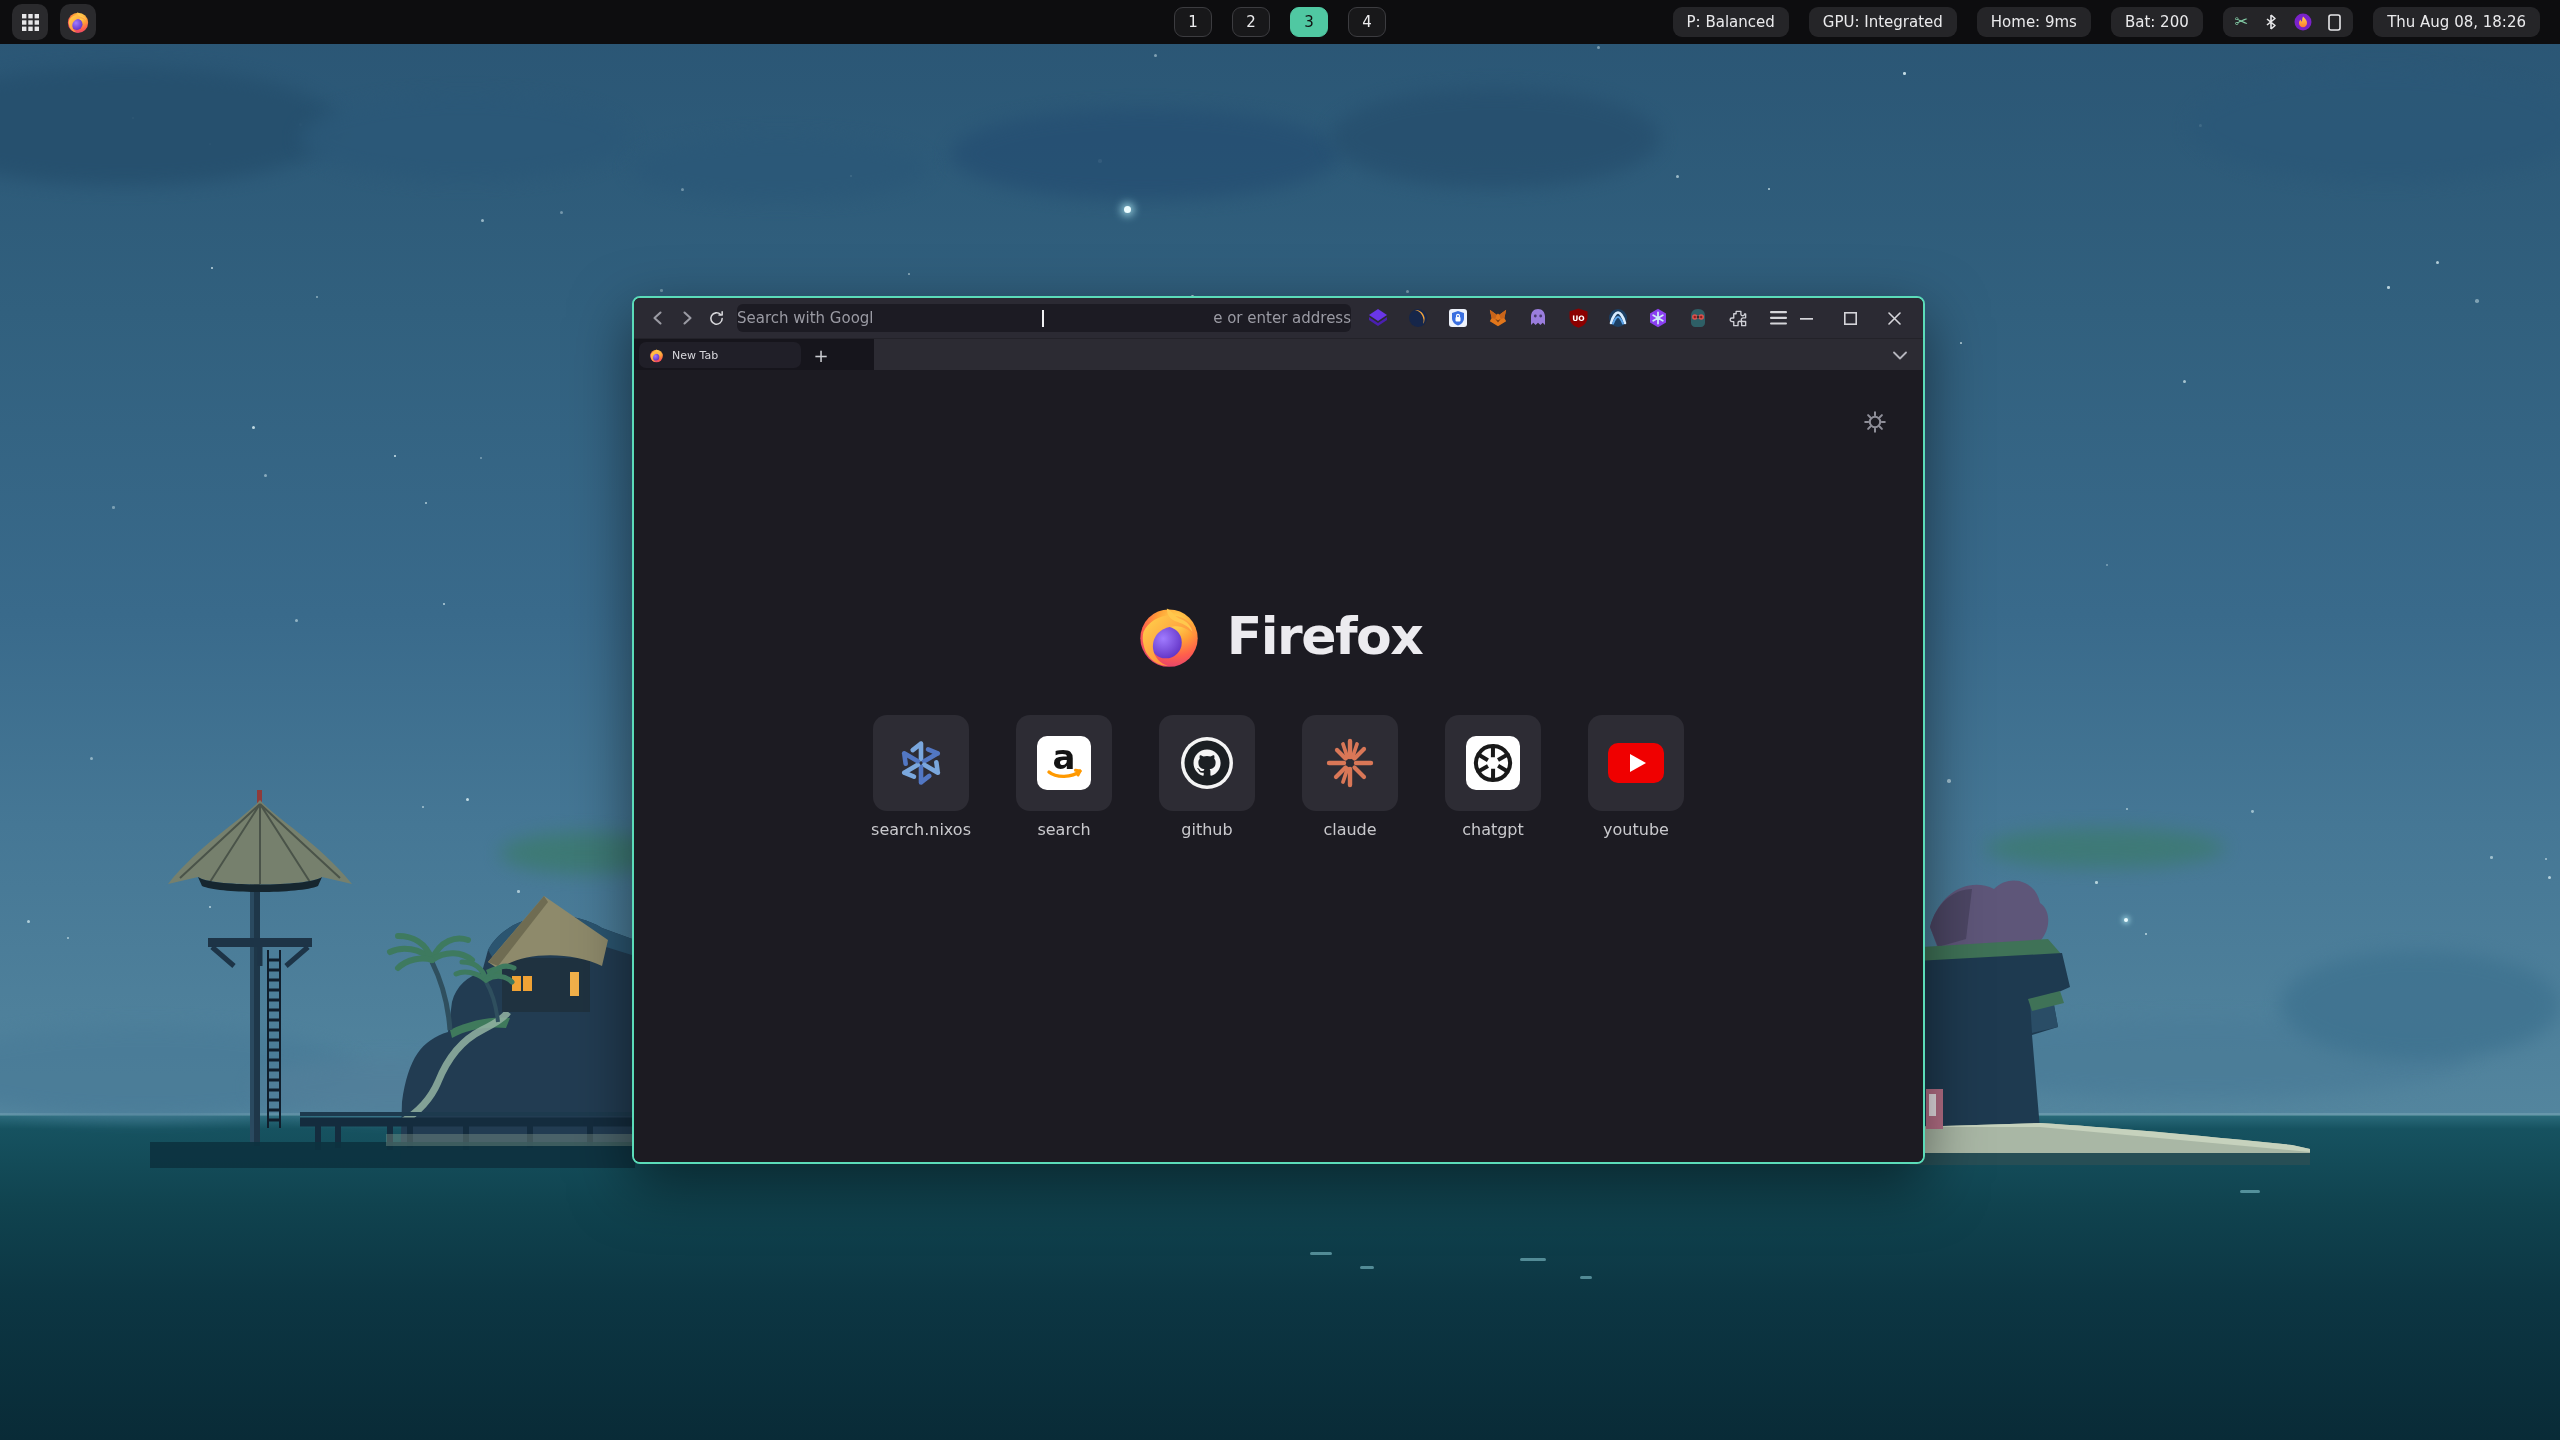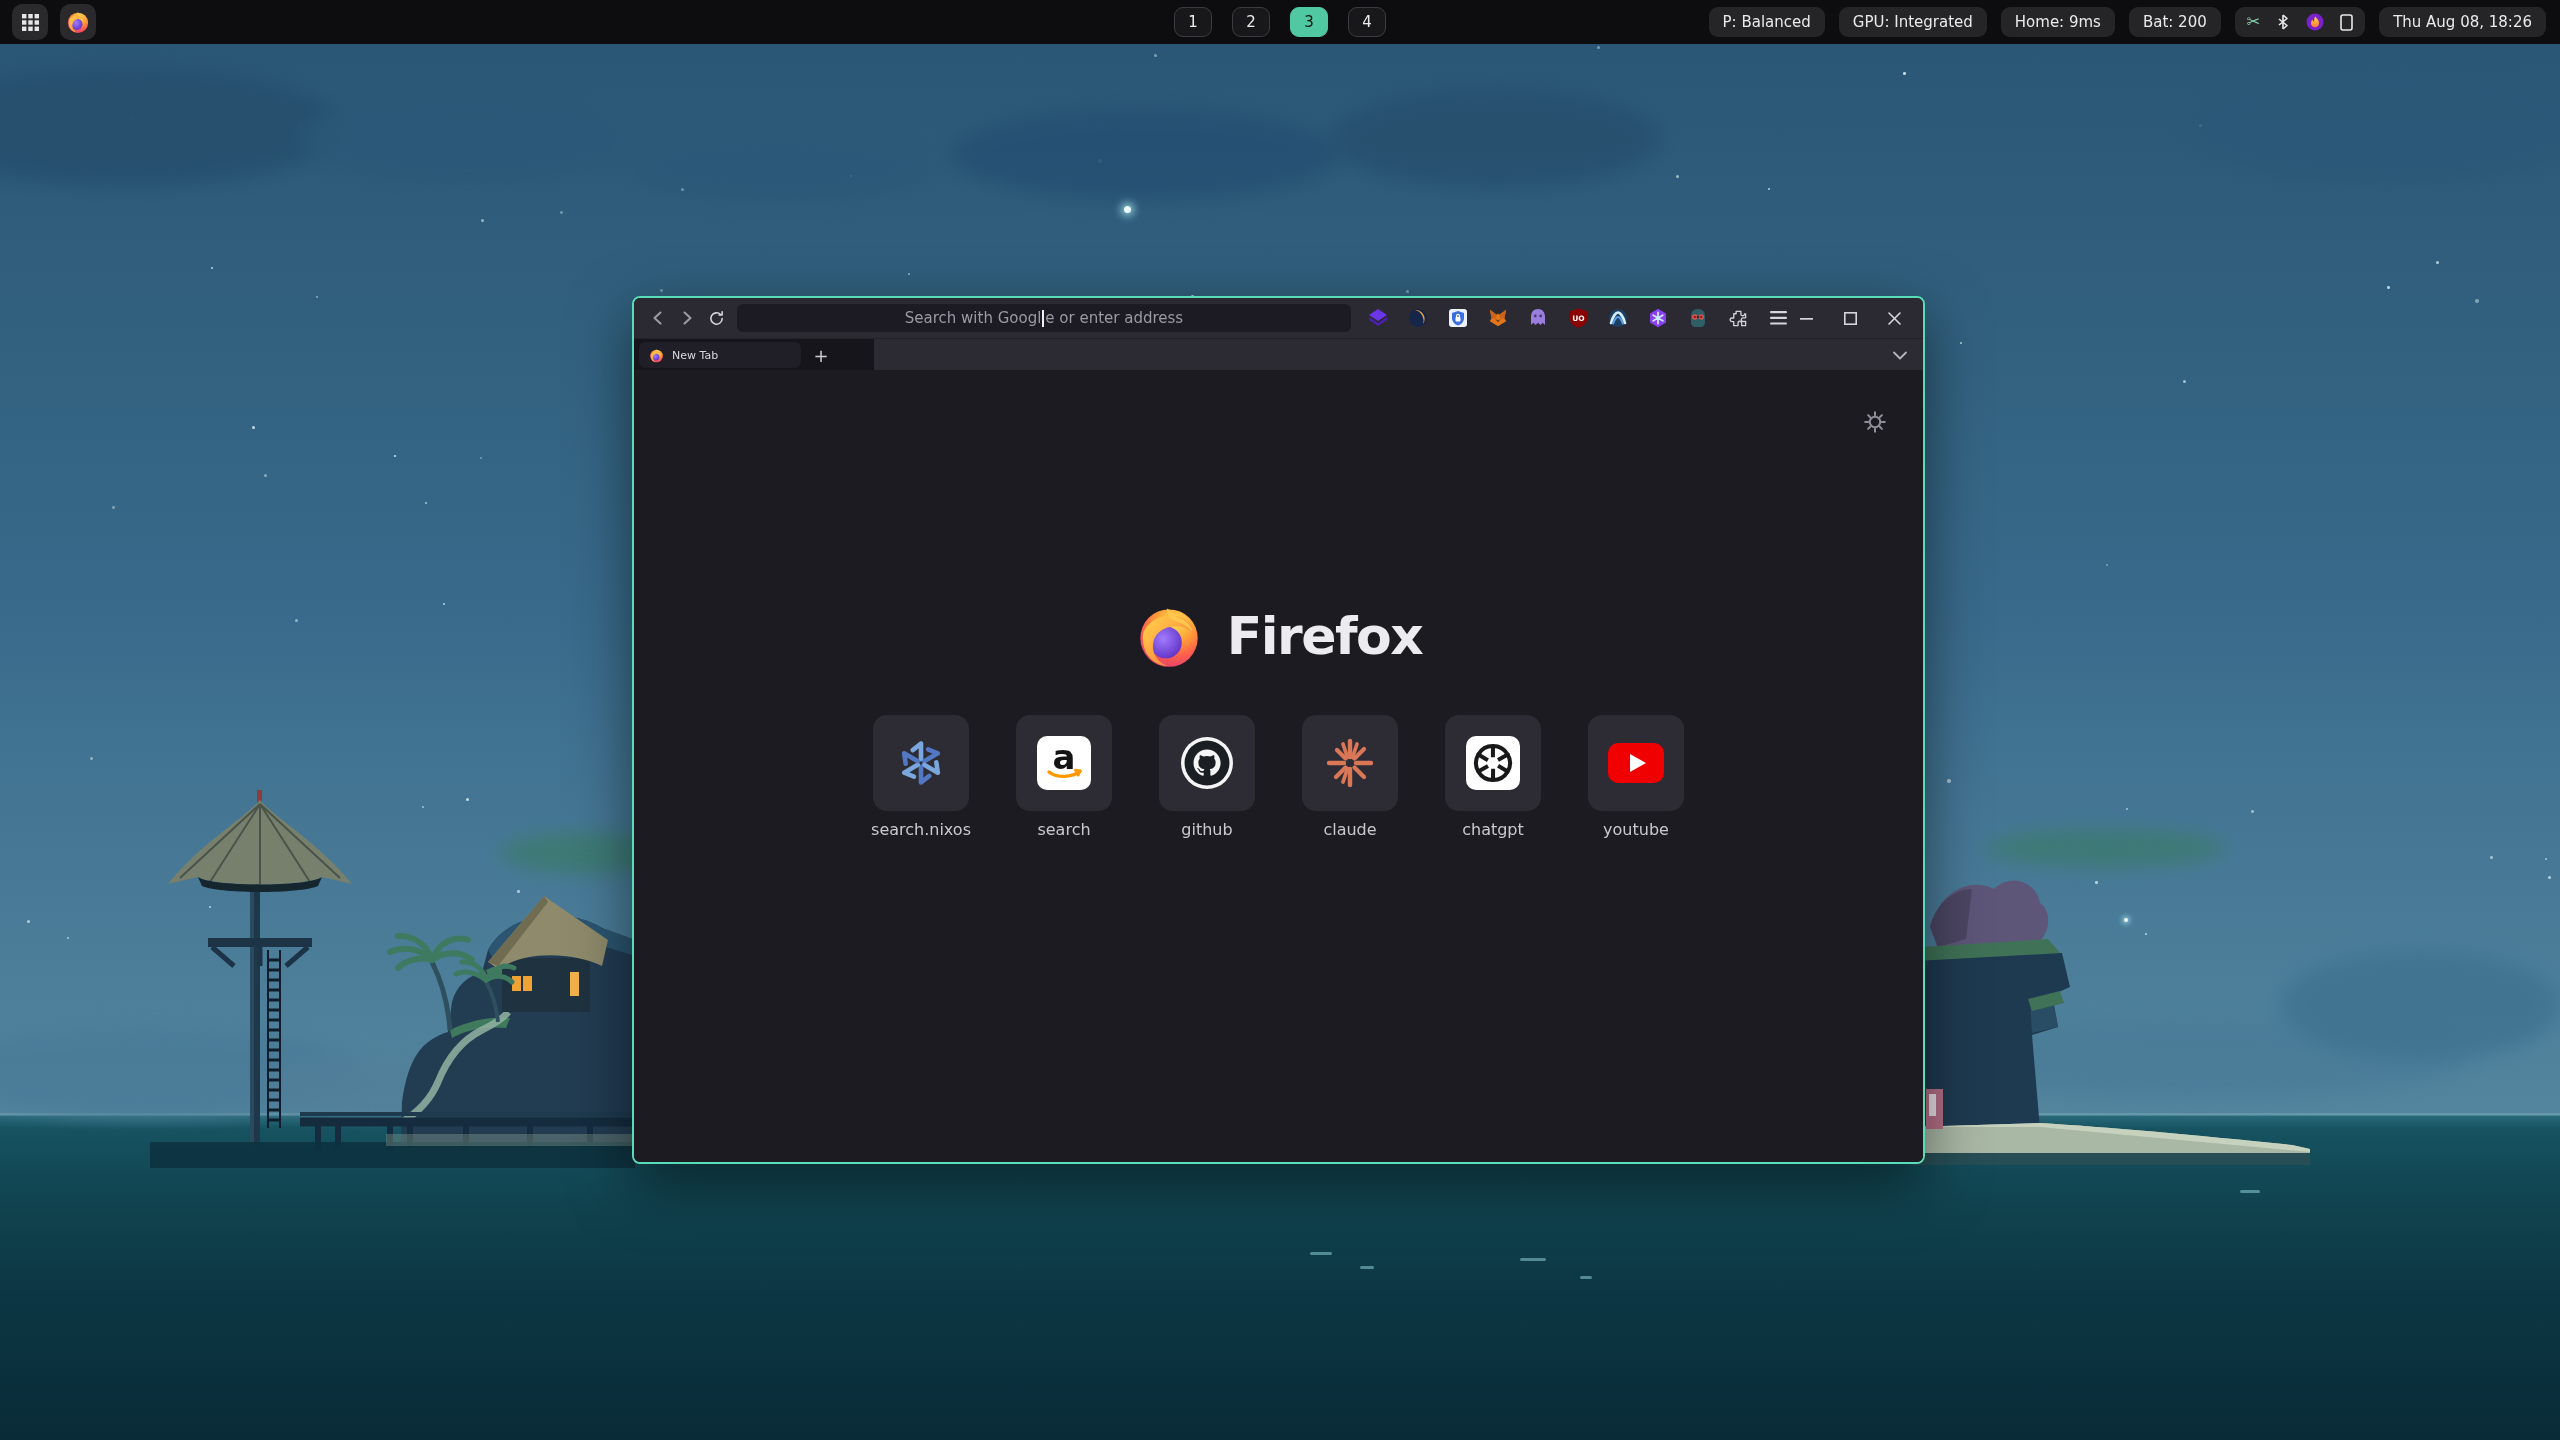--- a/index.html
+++ b/index.html
@@ -21,33 +21,33 @@
 
   
   .topbar { position:absolute; left:0; top:0; width:2560px; height:44px; background:#0d0d0f;
             display:flex; align-items:center; z-index:60; color:#e8e8ea; }
   .tb-left { display:flex; align-items:center; gap:12px; padding-left:12px; }
   .tb-sq { width:36px; height:36px; border-radius:10px; background:#2a2a2d; display:flex; align-items:center; justify-content:center; cursor:pointer; }
   .tb-center { position:absolute; left:50%; transform:translateX(-50%); display:flex; gap:20px; }
   .ws { min-width:38px; height:30px; border-radius:9px; background:#18181a; border:1px solid #3c3c40;
         color:#ececee; font-size:15px; display:flex; align-items:center; justify-content:center; cursor:pointer; }
   .ws.active { background:var(--accent,#50c8a2); border-color:var(--accent,#50c8a2); color:#101010; }
-  .tb-right { position:absolute; right:14px; top:7px; display:flex; gap:14px; align-items:center; }
+  .tb-right { position:absolute; right:20px; top:7px; display:flex; gap:20px; align-items:center; }
   .pill { height:30px; border-radius:9px; background:#252528; padding:0 14px; font-size:15px;
           display:flex; align-items:center; color:#eaeaec; cursor:pointer; }
   .tray { height:30px; border-radius:9px; background:#252528; padding:0 12px; display:flex; gap:16px; align-items:center; }
 
   
   .fxwindow { position:absolute; left:632px; top:296px; width:1293px; height:868px;
               border:2px solid var(--window-border,#5bdcb9); border-radius:8px; overflow:hidden; z-index:30;
               box-shadow:0 20px 60px rgba(0,0,0,.5); background:#1c1b22; display:flex; flex-direction:column; }
   .nav-toolbar { height:40px; background:#2b2a33; display:flex; align-items:center; padding:0 10px; flex:none; }
   .nav-btn { width:32px; height:28px; display:flex; align-items:center; justify-content:center; border-radius:4px; cursor:pointer; }
   .urlbar { width:678px; height:28px; margin-left:6px; background:#1c1b23; border-radius:6px;
-            display:flex; align-items:center; justify-content:center; cursor:text; }
+            display:flex; align-items:center; justify-content:space-between; cursor:text; }
   .urlbar span { color:#9a9aa3; font-size:15px; }
   .caret { width:2px; height:17px; background:#f0f0f2; margin:0 1px; }
   .ext-row { display:flex; align-items:center; margin-left:14px; gap:14px; }
   .ext { width:26px; height:26px; display:flex; align-items:center; justify-content:center; border-radius:5px; cursor:pointer; }
   .win-ctrls { margin-left:auto; display:flex; gap:14px; align-items:center; padding-right:4px; }
   .wc { width:30px; height:26px; display:flex; align-items:center; justify-content:center; cursor:pointer; }
 
   .tabbar { height:32px; background:#2c2b33; position:relative; flex:none; border-top:1px solid #232229; }
   .tab-pocket { position:absolute; left:0; top:0; width:240px; height:32px; background:#16151c;
                 display:flex; align-items:center; }

